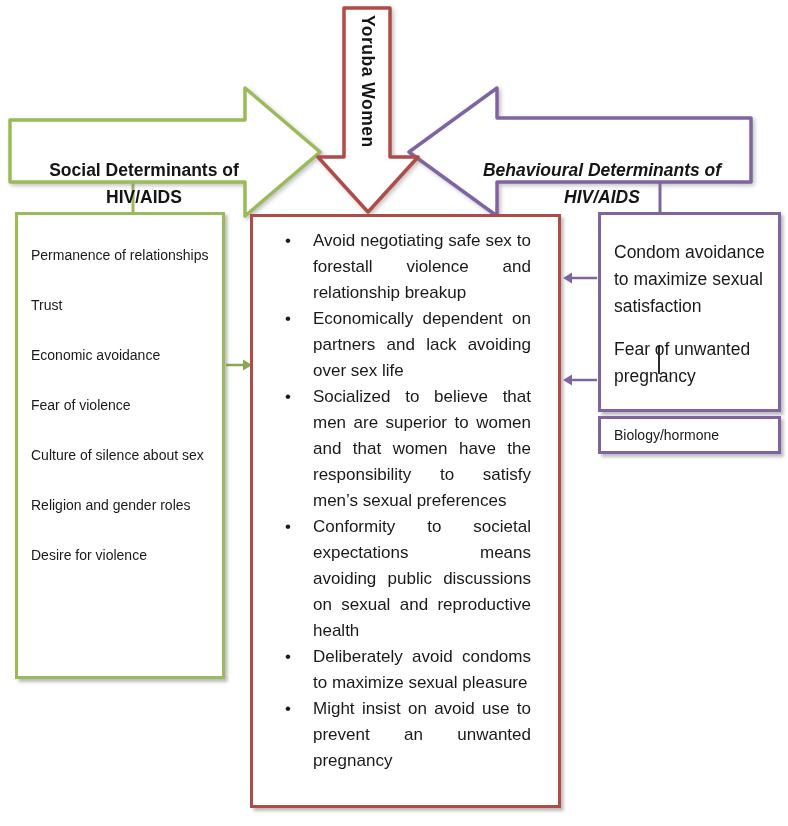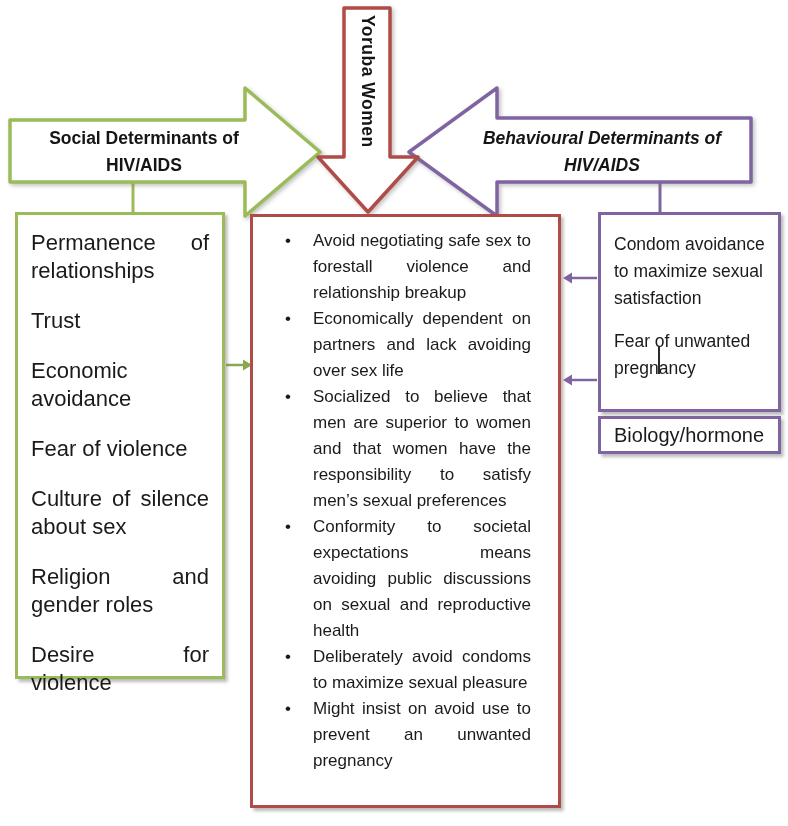--- a/index.html
+++ b/index.html
@@ -8,33 +8,33 @@
     font-family:"Liberation Sans",sans-serif;color:#1a1a1a;overflow:hidden;
   }
   svg.arrow-layer{position:absolute;left:0;top:0;z-index:1;}
   .blockarrow{fill:#ffffff;filter:drop-shadow(2px 2.5px 2px rgba(120,120,120,0.45));}
   .connector{filter:none;}
   .box{
     position:absolute;background:#fff;z-index:2;box-sizing:border-box;
     box-shadow:2.5px 3px 3px rgba(120,120,120,0.5);
   }
   .left-box{left:15px;top:212px;width:210px;height:467px;border:3px solid #9BBB59;padding:10px 13px;}
-  .left-box p{margin:4px 0 22px 0;font-size:22px;line-height:28px;text-align:justify;}
+  .left-box p{margin:16px 0 22px 0;font-size:14px;line-height:28px;text-align:justify;}
   .left-box p:last-child{margin-bottom:0;}
   .center-box{left:250px;top:214px;width:311px;height:594px;border:3px solid #B04C48;padding:11px 14px 6px 0;}
   .bullet-row{display:flex;font-size:17px;line-height:26px;}
   .bullet-row .bullet{width:24px;text-align:right;flex:0 0 24px;margin-left:14px;}
   .bullet-row .btext{margin-left:22px;width:218px;text-align:justify;}
-  .right-box{left:598px;top:212px;width:183px;height:200px;border:3px solid #8064A2;padding:16px 13px;}
+  .right-box{left:598px;top:212px;width:183px;height:200px;border:3px solid #8064A2;padding:24px 13px;}
   .right-box p{margin:0 0 16px 0;font-size:17.5px;line-height:27px;}
   .biology-box{left:598px;top:416px;width:183px;height:38px;border:3px solid #8064A2;
-    display:flex;align-items:center;padding:0 13px;font-size:20px;}
+    display:flex;align-items:center;padding:0 13px;font-size:14px;}
   .arrow-label{
     position:absolute;z-index:3;font-weight:bold;font-size:17.5px;line-height:27px;
-    text-align:center;color:#151515;
+    text-align:center;color:#151515;margin-top:32px;
   }
   .social-label{left:38px;top:125px;width:212px;}
   .behavioural-label{left:467px;top:125px;width:270px;font-style:italic;}
   .yoruba-label{
     position:absolute;z-index:3;left:344px;top:10px;width:46px;height:142px;
     display:flex;align-items:center;justify-content:center;
     writing-mode:vertical-rl;text-orientation:mixed;
     font-weight:bold;font-size:17.5px;letter-spacing:0.5px;color:#151515;
   }
   .caret{position:absolute;z-index:4;left:658px;top:346px;width:2px;height:28px;background:#2a2a2a;}

